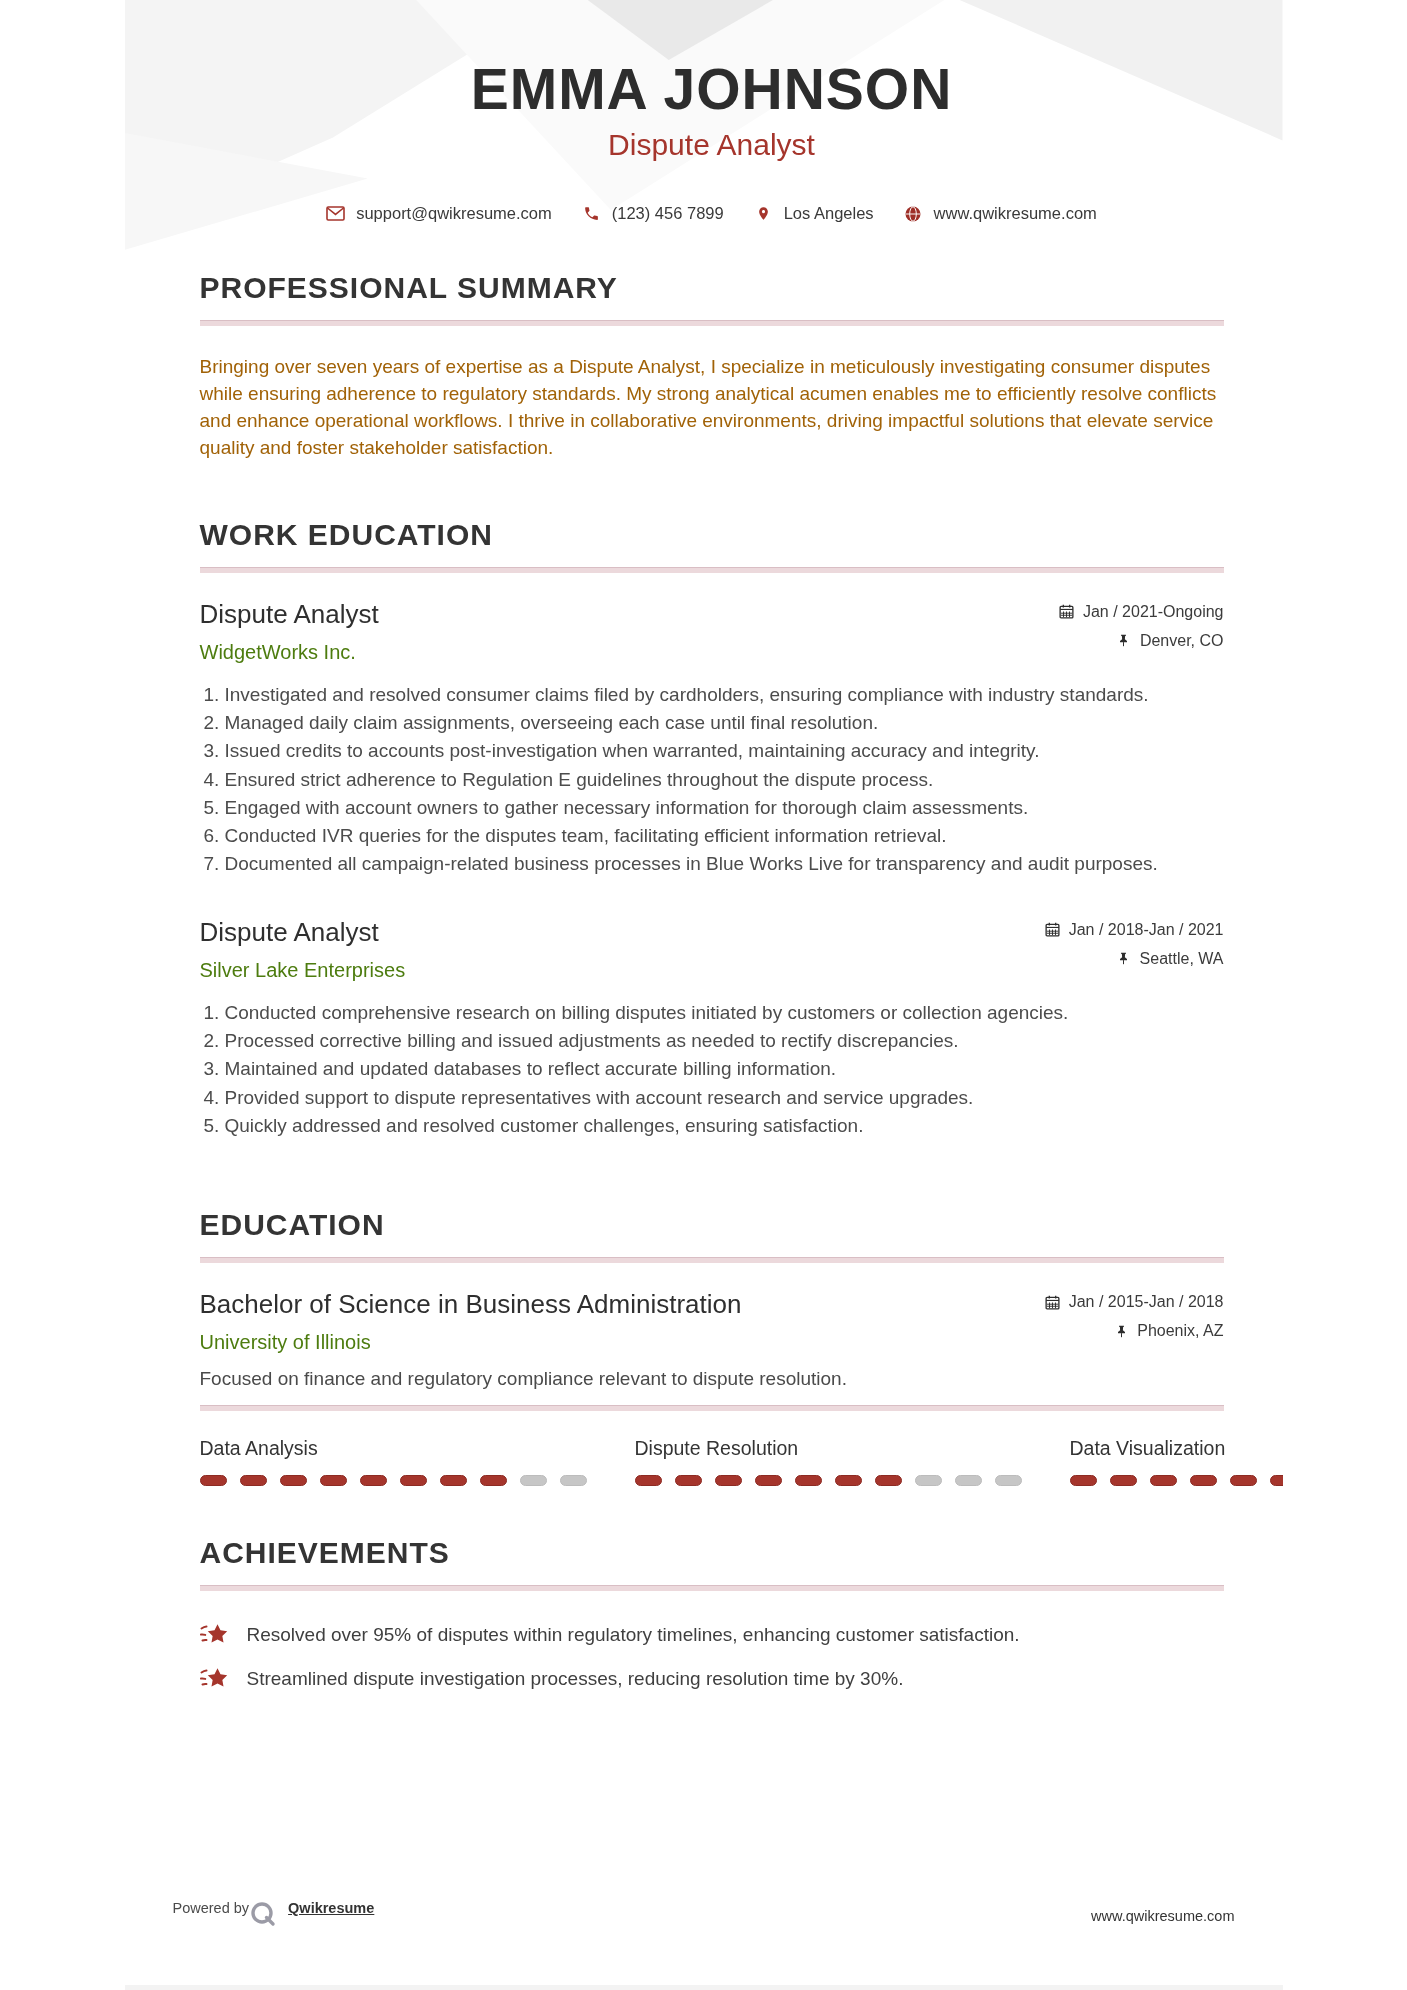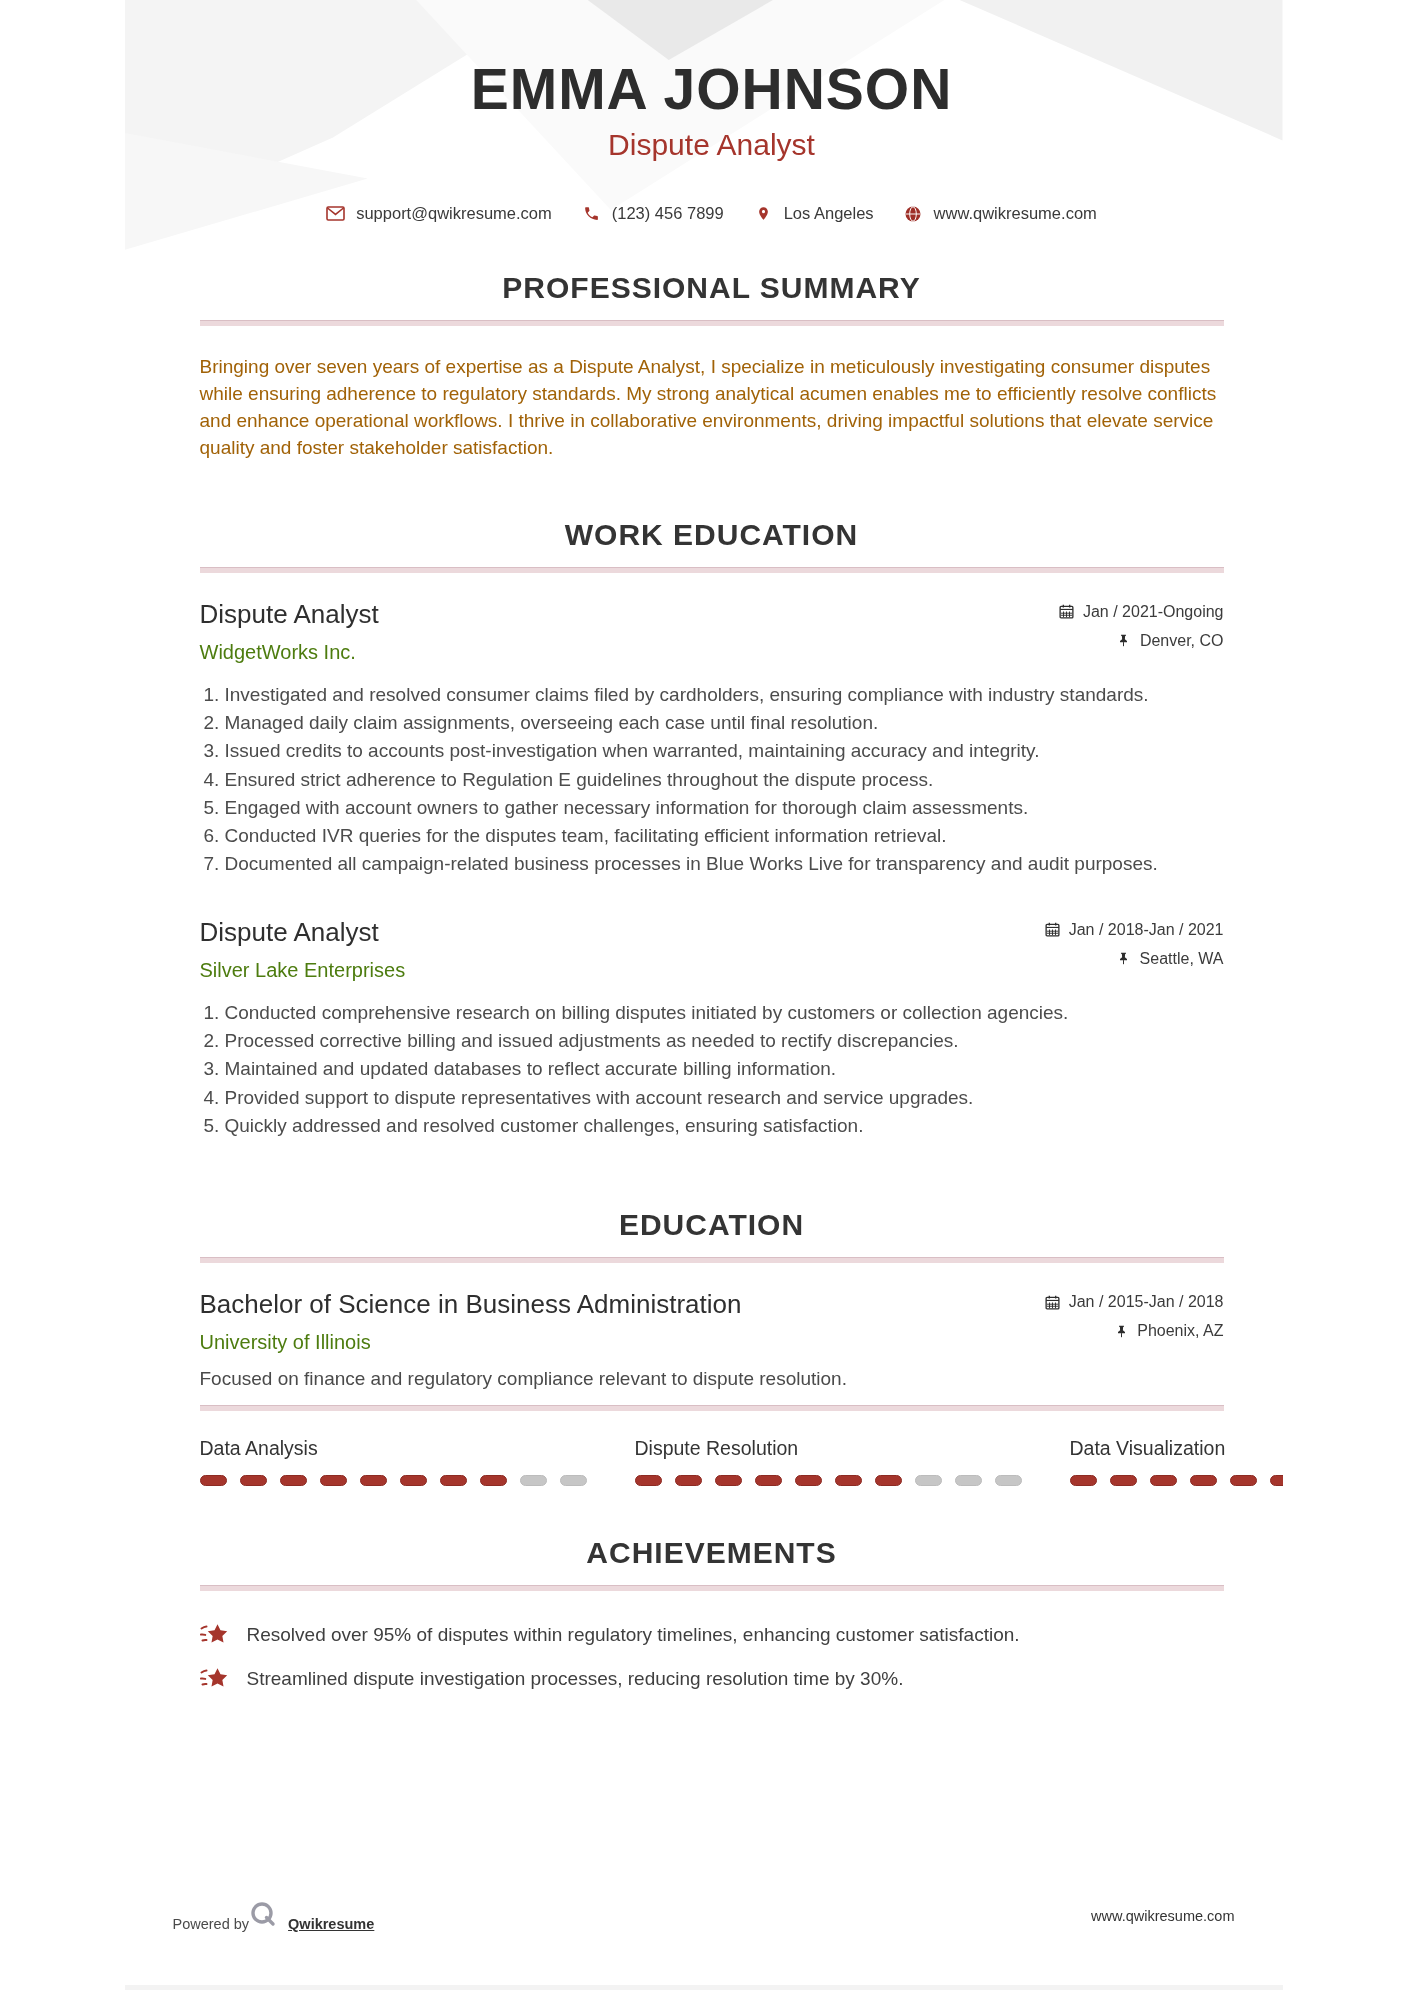--- a/index.html
+++ b/index.html
@@ -17,21 +17,21 @@
   .s5 { left:0; top:120px; width:30%; height:130px; background:#f7f7f7; clip-path:polygon(0 10%,70% 45%,0 100%); }
 
   .content { position:relative; padding:0 59px 0 75px; }
 
   .name { padding-top:56px; text-align:center; font-size:57px; font-weight:800; letter-spacing:1px; color:#2d2d2d; }
   .subtitle { margin-top:6px; text-align:center; font-size:30px; color:#a5352c; }
   .contacts { margin-top:42px; display:flex; justify-content:center; align-items:center; gap:30px; }
   .contact { display:flex; align-items:center; gap:11px; font-size:16.5px; color:#3a3a3a; }
   .contact .ic { display:inline-flex; width:19px; height:19px; align-items:center; justify-content:center; }
 
-  .section-heading { margin-top:48px; text-align:center; font-size:30px; font-weight:700; letter-spacing:1px; color:#343434; }
+  .section-heading { margin-top:48px; font-size:30px; font-weight:700; letter-spacing:1px; color:#343434; }
   .section-bar { margin-top:15px; height:6px; background:#ecd9dc; border-top:1px solid #d9bec4; }
 
   .summary-text { margin-top:28px; font-size:19px; line-height:1.42; color:#a16207; }
 
   .sec-gap-work { margin-top:56px; }
   .sec-gap-edu { margin-top:72px; }
   .sec-gap-skills { margin-top:70px; }
   .sec-gap-ach { margin-top:50px; }
 
   .entry { margin-top:26px; }
@@ -53,21 +53,21 @@
   .dashes { display:flex; gap:13px; }
   .dash { width:27px; height:11px; border-radius:5.5px; background:#a5352c; border:1px solid #8d2b23; }
   .dash.empty { background:#c6c6c6; border-color:#bcbcbc; }
 
   .ach-list { margin-top:30px; }
   .ach-item { display:flex; align-items:center; gap:17px; margin-bottom:17px; }
   .ach-item .ic { display:inline-flex; width:30px; height:27px; flex:0 0 auto; }
   .ach-text { font-size:19px; color:#3f3f3f; }
 
   .footer { position:absolute; left:48px; right:48px; bottom:58px; display:flex; justify-content:space-between; align-items:center; }
-  .footer-left { display:flex; align-items:flex-end; }
+  .footer-left { display:flex; align-items:flex-start; }
   .powered { font-size:14.5px; color:#4a4a4a; }
   .brand-link { font-size:14.5px; color:#333; text-decoration:underline; font-weight:700;margin-left:11px; }
   .site { font-size:14.5px; color:#333; }
   .bottom-strip { position:absolute; left:0; right:0; bottom:0; height:5px; background:#f3f3f3; }
 </style>
 </head>
 <body>
 
 <div class="page">
   <div class="hdr-bg">

